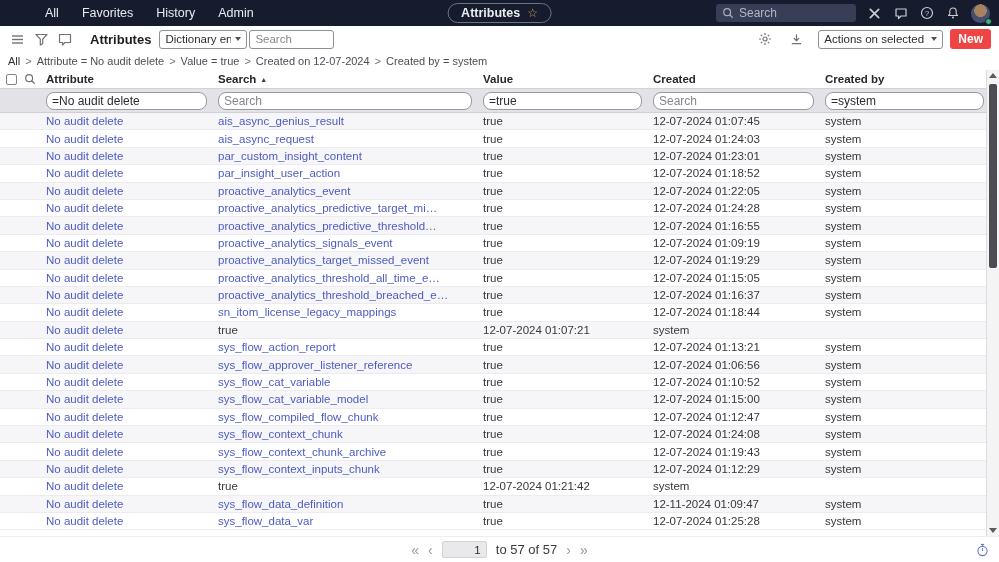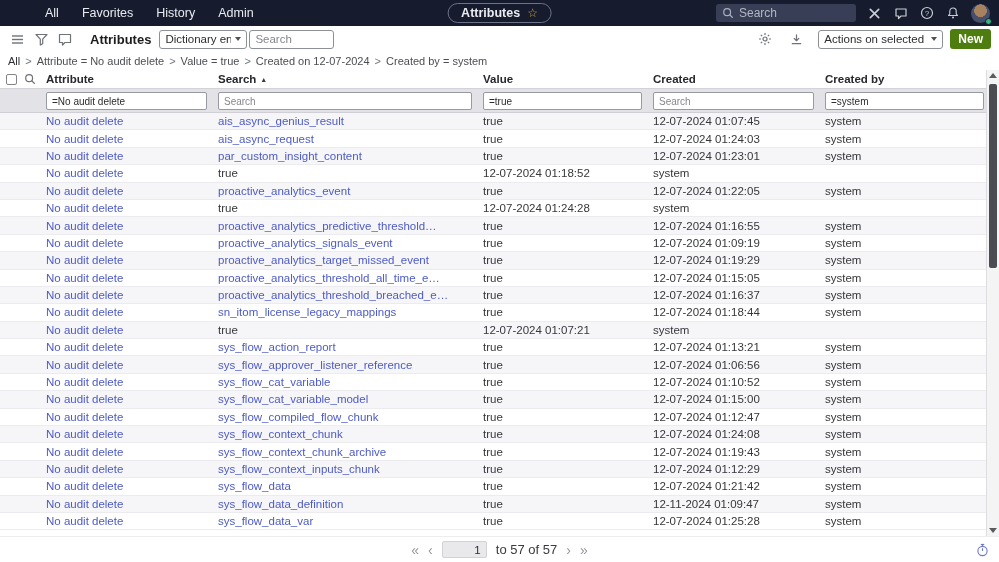--- a/index.html
+++ b/index.html
@@ -24,39 +24,39 @@
   .toolbar { height: 26px; background: #fff; display: flex; align-items: center; padding: 0 8px 0 8px; }
   .tb-icon { width: 18px; height: 18px; display: inline-flex; align-items: center; justify-content: center; margin-right: 6px; cursor: pointer; color: #6f7276; }
   .list-title { font-size: 13px; font-weight: bold; color: #1b1c1e; margin: 0 8px 0 10px; white-space: nowrap; }
   .fake-select { height: 19px; border: 1px solid #8e9098; border-radius: 3px; background: #fff; display: inline-flex; align-items: center; font-size: 11.5px; color: #2c2d30; padding: 0 5px; gap: 4px; cursor: pointer; }
   .fake-select .sel-text { max-width: 66px; overflow: hidden; white-space: nowrap; text-overflow: clip; }
   .caret { width: 0; height: 0; border-left: 3.5px solid transparent; border-right: 3.5px solid transparent; border-top: 4px solid #4f5156; flex: 0 0 auto; }
   .tb-search { height: 19px; width: 85px; border: 1px solid #8e9098; border-radius: 3px; font-size: 11.5px; padding: 0 5px; margin-left: 2px; color: #2c2d30; font-family: "Liberation Sans", sans-serif; outline: none; }
   .tb-search::placeholder { color: #85878c; }
   .toolbar-right { margin-left: auto; display: flex; align-items: center; gap: 7px; }
   .actions-select { width: 125px; justify-content: space-between; }
-  .btn-new { height: 20px; background: #4d7c0f; color: #fff; border: none; border-radius: 3px; font-size: 12px; font-weight: bold; padding: 0 8px; cursor: pointer; font-family: "Liberation Sans", sans-serif; }
+  .btn-new { height: 20px; background: #ef4444; color: #fff; border: none; border-radius: 3px; font-size: 12px; font-weight: bold; padding: 0 8px; cursor: pointer; font-family: "Liberation Sans", sans-serif; }
 
   
   .breadcrumb { height: 18px; display: flex; align-items: center; gap: 5px; padding-left: 8px; font-size: 11px; color: #4c4e54; }
   .crumb { cursor: pointer; white-space: nowrap; }
   .crumb-first { color: #2d2f34; }
   .crumb-sep { color: #73767e; }
 
   
   .grid-cols { display: grid; grid-template-columns: 24px 22px 172px 265px 170px 172px 1fr; align-items: center; }
   .list-wrap { width: 986px; }
 
   .head-row { height: 18px; font-size: 11.5px; font-weight: bold; color: #27282b; }
   .head-cell { display: flex; align-items: center; gap: 4px; }
   .checkbox { width: 11px; height: 11px; border: 1px solid #82858c; border-radius: 2px; background: #fff; margin-left: 6px; cursor: pointer; }
   .sort-arrow { font-size: 7px; color: #3b3c40; }
 
   .filter-row { height: 25px; background: #e2e2e7; border-top: 1px solid #d2d2d8; border-bottom: 1px solid #cfcfd5; }
-  .filter-row input { height: 18px; border: 1px solid #979aa3; border-radius: 2px; background: #fff; font-size: 10px; padding: 0 5px; color: #2b2c2f; width: calc(100% - 11px); font-family: "Liberation Sans", sans-serif; outline: none; }
+  .filter-row input { height: 18px; border: 1px solid #979aa3; border-radius: 8px; background: #fff; font-size: 12px; padding: 0 5px; color: #2b2c2f; width: calc(100% - 11px); font-family: "Liberation Sans", sans-serif; outline: none; }
   .filter-row input::placeholder { color: #85878c; }
   .filter-row .cell-last input { width: calc(100% - 2px); }
 
   .list-body { height: 418px; overflow: hidden; }
   .grid-row { height: 17.4px; font-size: 11.5px; border-bottom: 1px solid #ebebf0; }
   .list-body > .grid-row:nth-child(odd) { background: #f6f6f9; }
   .list-body > .grid-row:nth-child(even) { background: #ffffff; }
   .cell { white-space: nowrap; overflow: hidden; color: #36373a; }
   a.link { color: #4d5bc4; text-decoration: none; cursor: pointer; }
 
@@ -268,39 +268,41 @@
     <div class="cell"><a class="link">par_custom_insight_content</a></div>
     <div class="cell">true</div>
     <div class="cell">12-07-2024 01:23:01</div>
     <div class="cell">system</div>
   </div>
 
   <div class="grid-cols grid-row">
     <div class="cell"></div>
     <div class="cell"></div>
     <div class="cell"><a class="link">No audit delete</a></div>
+    <div class="cell"><a class="link">par_insight_user_action</a></div>
     <div class="cell">true</div>
     <div class="cell">12-07-2024 01:18:52</div>
     <div class="cell">system</div>
   </div>
 
   <div class="grid-cols grid-row">
     <div class="cell"></div>
     <div class="cell"></div>
     <div class="cell"><a class="link">No audit delete</a></div>
     <div class="cell"><a class="link">proactive_analytics_event</a></div>
     <div class="cell">true</div>
     <div class="cell">12-07-2024 01:22:05</div>
     <div class="cell">system</div>
   </div>
 
   <div class="grid-cols grid-row">
     <div class="cell"></div>
     <div class="cell"></div>
     <div class="cell"><a class="link">No audit delete</a></div>
+    <div class="cell"><a class="link">proactive_analytics_predictive_target_mi…</a></div>
     <div class="cell">true</div>
     <div class="cell">12-07-2024 01:24:28</div>
     <div class="cell">system</div>
   </div>
 
   <div class="grid-cols grid-row">
     <div class="cell"></div>
     <div class="cell"></div>
     <div class="cell"><a class="link">No audit delete</a></div>
     <div class="cell"><a class="link">proactive_analytics_predictive_threshold…</a></div>
@@ -445,21 +447,20 @@
     <div class="cell"><a class="link">sys_flow_context_inputs_chunk</a></div>
     <div class="cell">true</div>
     <div class="cell">12-07-2024 01:12:29</div>
     <div class="cell">system</div>
   </div>
 
   <div class="grid-cols grid-row">
     <div class="cell"></div>
     <div class="cell"></div>
     <div class="cell"><a class="link">No audit delete</a></div>
-    <div class="cell"><a class="link">sys_flow_data</a></div>
     <div class="cell">true</div>
     <div class="cell">12-07-2024 01:21:42</div>
     <div class="cell">system</div>
   </div>
 
   <div class="grid-cols grid-row">
     <div class="cell"></div>
     <div class="cell"></div>
     <div class="cell"><a class="link">No audit delete</a></div>
     <div class="cell"><a class="link">sys_flow_data_definition</a></div>

